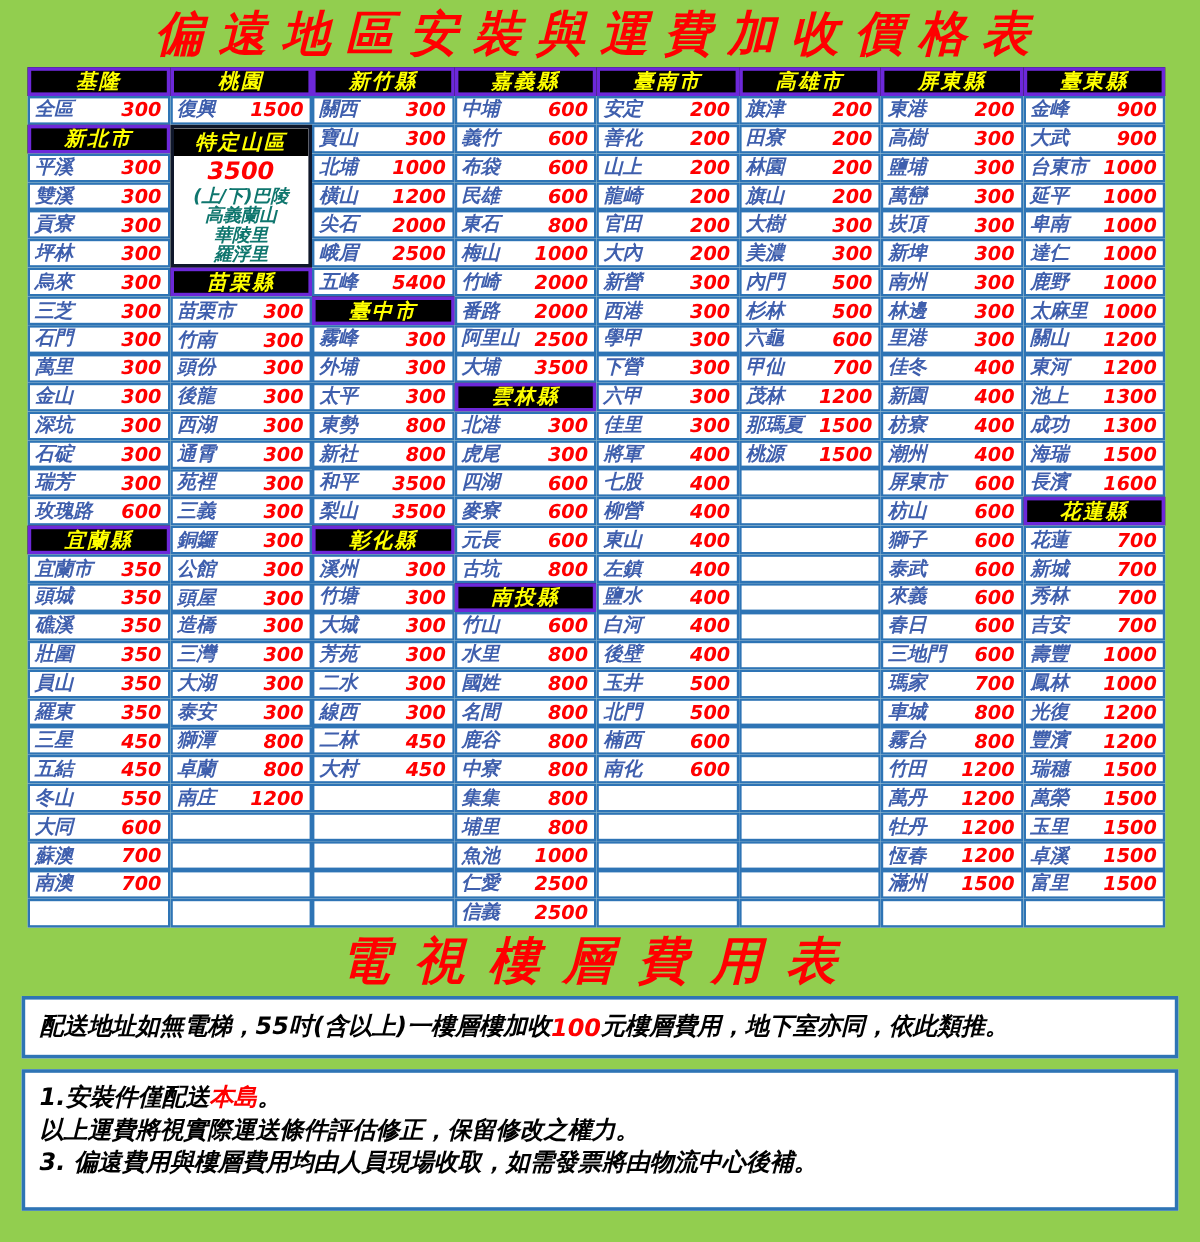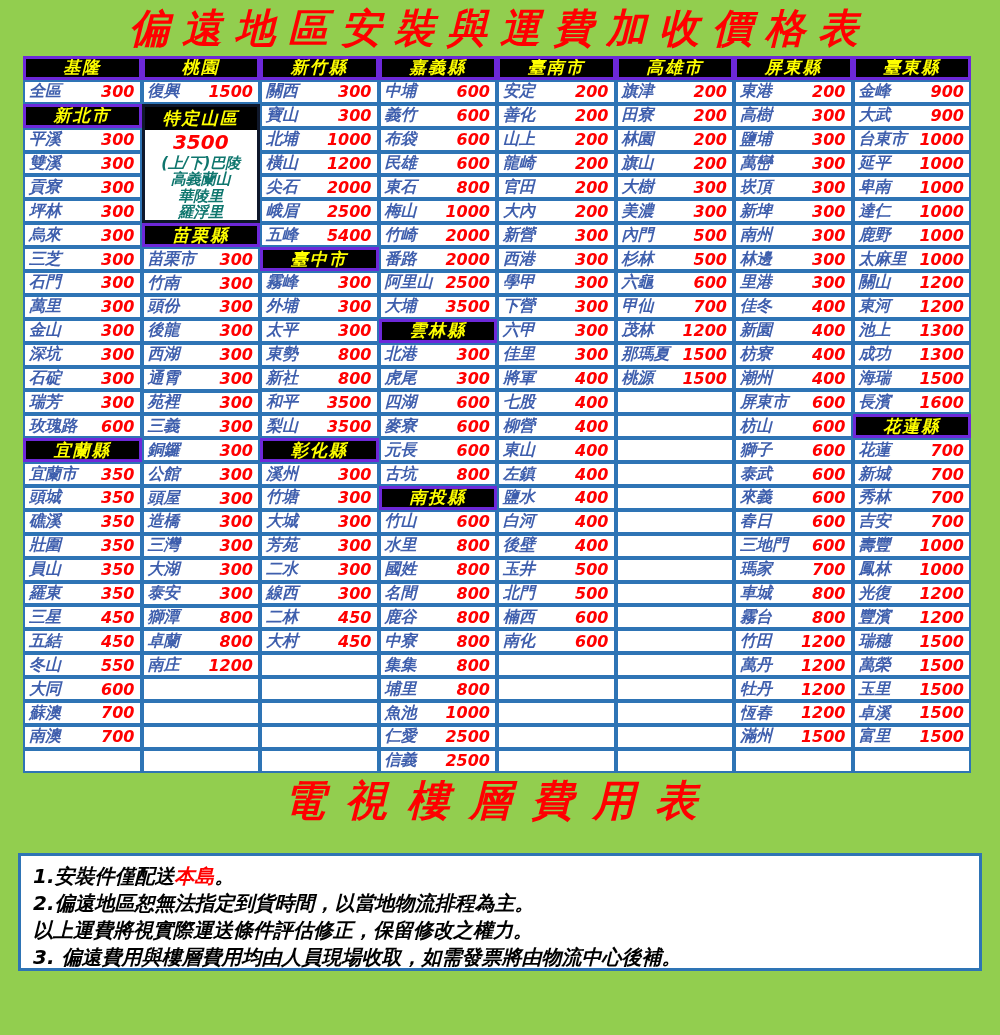--- a/index.html
+++ b/index.html
@@ -56,21 +56,21 @@
     height:52px; display:flex; align-items:center; justify-content:center;
     color:#FF0000; font-size:42px; letter-spacing:20px; white-space:nowrap;
     margin-top:2px;
   }
   .notice-box {
     margin:3px 18px 0 18px; background:#FFFFFF; border:3px solid #2E74B5;
     height:52px; display:flex; align-items:center; padding-left:12px;
     color:#000000; font-size:20px; white-space:nowrap;
   }
   .notes-box {
-    margin:26px 18px 0 18px; background:#FFFFFF; border:3px solid #2E74B5;
+    margin:9px 18px 0 18px; background:#FFFFFF; border:3px solid #2E74B5;
     padding:7px 10px 7px 12px; color:#000000; font-size:20px; line-height:27px;
     height:118px;
   }
   .red { color:#FF0000; }
 </style>
 </head>
 <body>
 
 <div class="page">
 
@@ -893,21 +893,25 @@
         <div class="cell area">
           <div class="nm">富里</div>
           <div class="pr">1500</div>
         </div>
         <div class="cell area"></div>
       </div>
     </div>
 
   <div class="floor-title">電視樓層費用表</div>
 
+  <div class="notice-box">
+    <span>配送地址如無電梯，55吋(含以上)一樓層樓加收</span>
+      <span class="red">100</span>
+      <span>元樓層費用，地下室亦同，依此類推。</span>
+  </div>
 
   <div class="notes-box">
     <div><span>1.安裝件僅配送</span><span class="red">本島</span><span>。</span></div>
-    <div>2.偏遠地區恕無法指定到貨時間，以當地物流排程為主。</div>
     <div>以上運費將視實際運送條件評估修正，保留修改之權力。</div>
     <div>3. 偏遠費用與樓層費用均由人員現場收取，如需發票將由物流中心後補。</div>
   </div>
 
 </div>
 
 </body></html>

